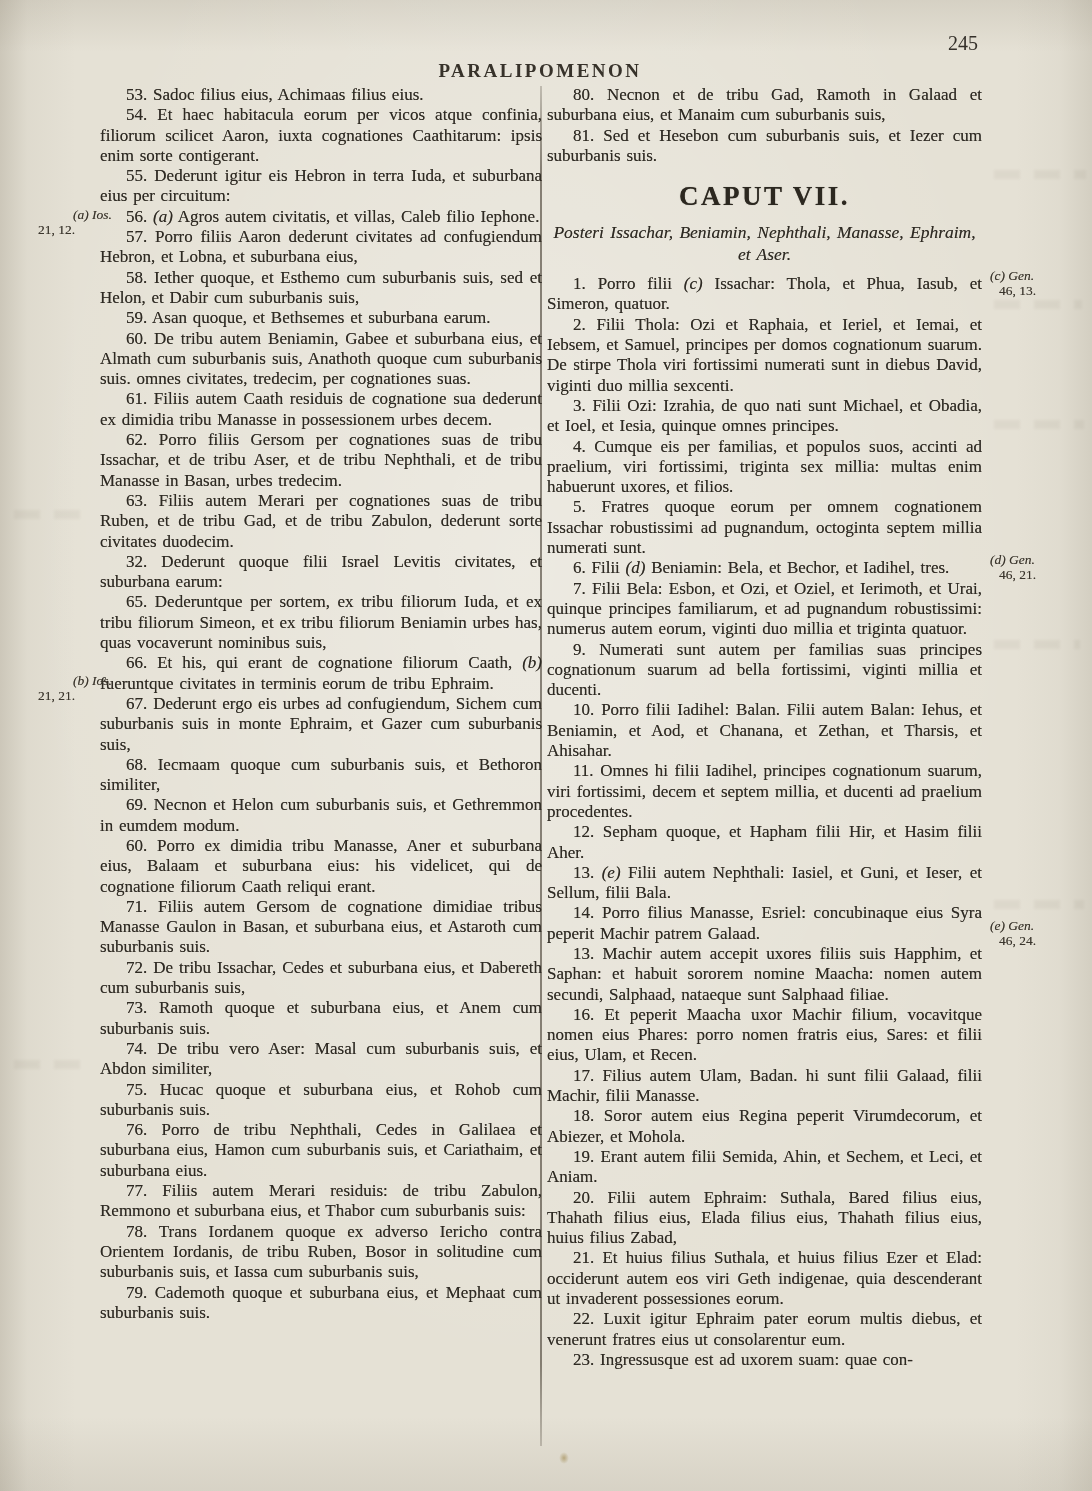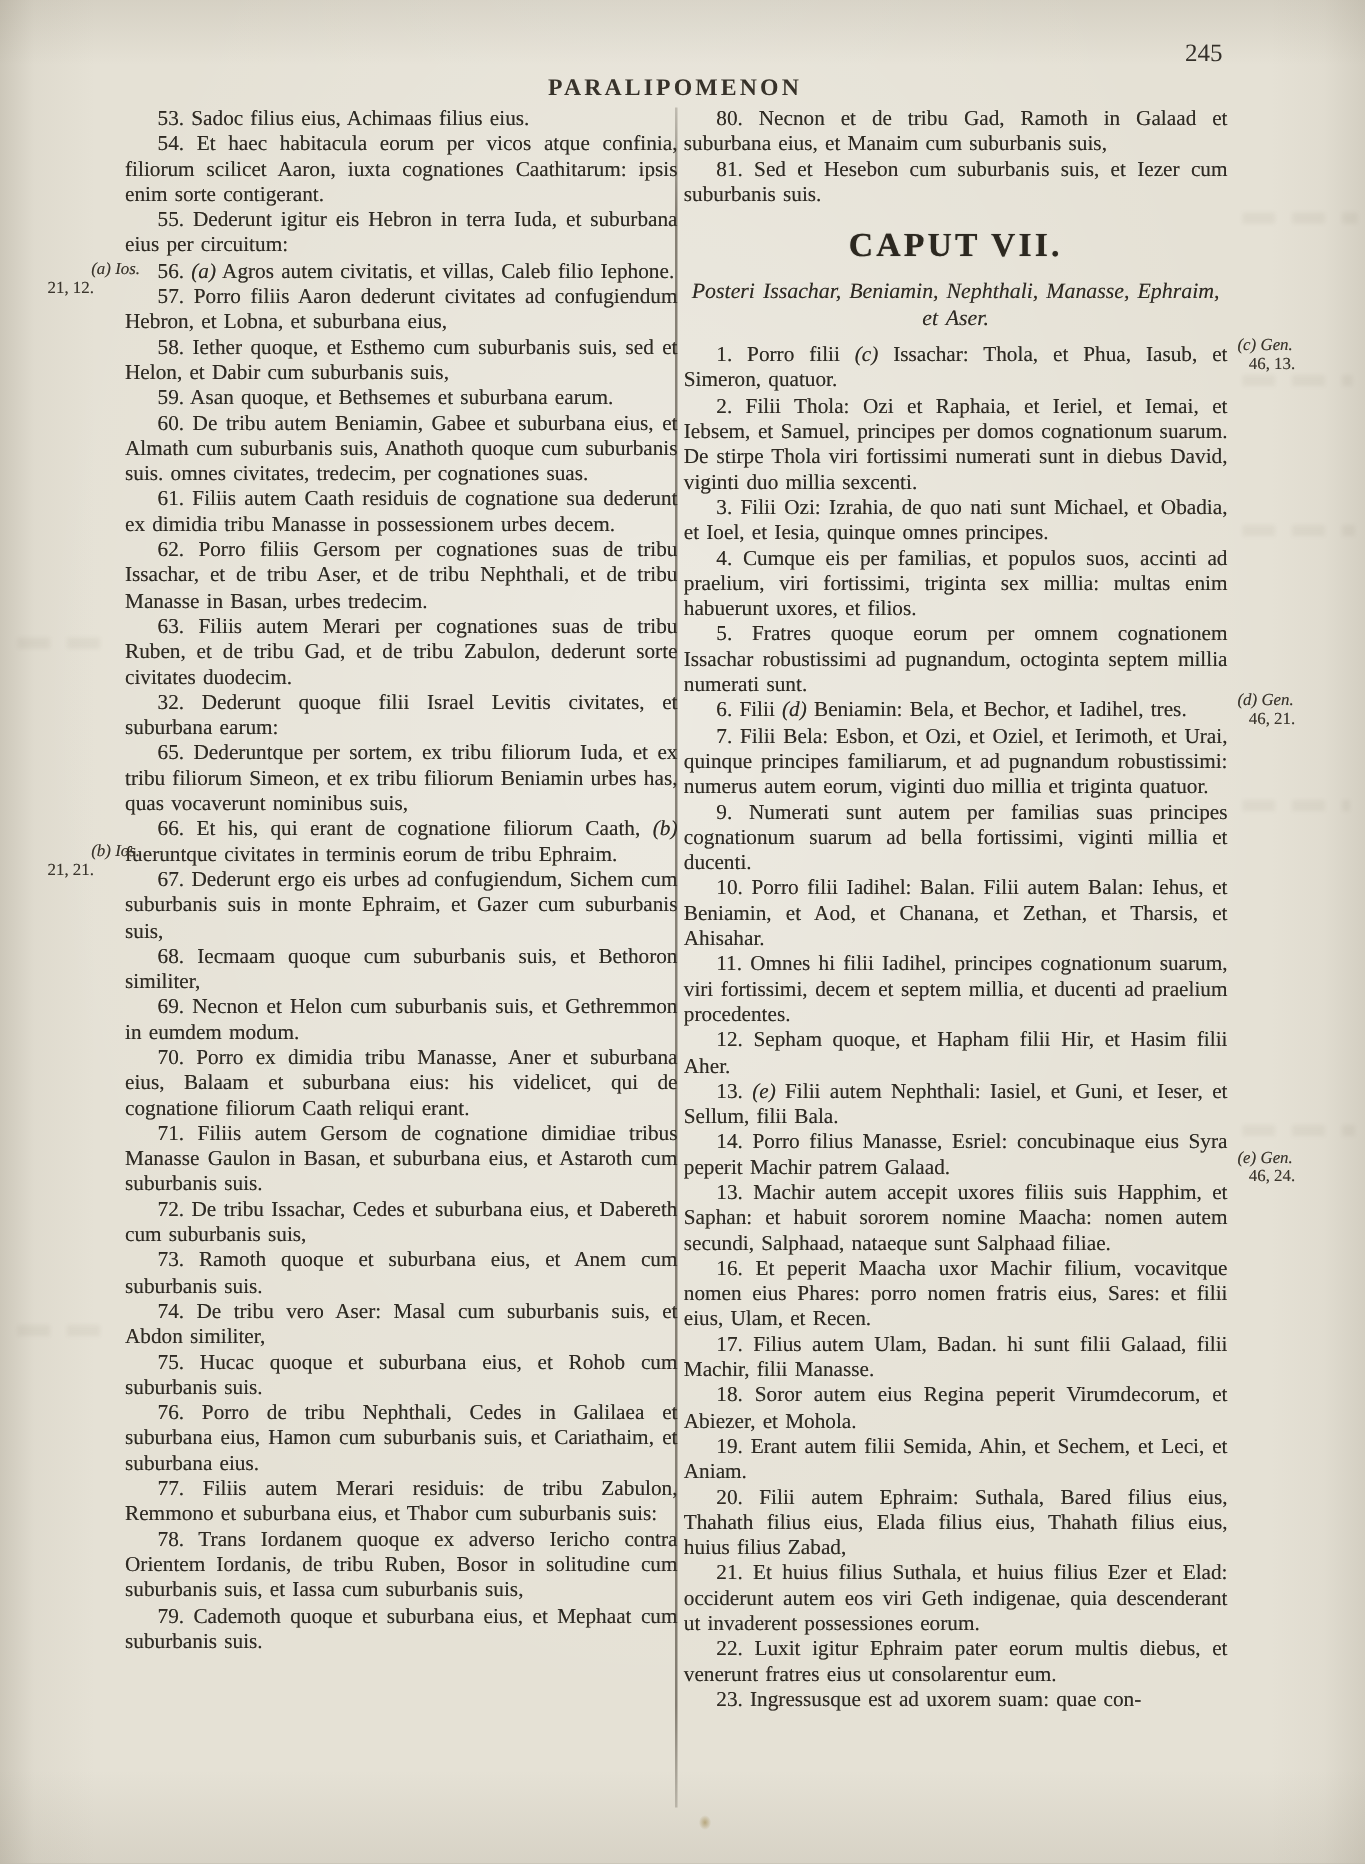--- a/index.html
+++ b/index.html
@@ -98,21 +98,21 @@
       <p class="verse">60. De tribu autem Beniamin, Gabee et suburbana eius, et Almath cum suburbanis suis, Anathoth quoque cum suburbanis suis. omnes civitates, tredecim, per cognationes suas.</p>
       <p class="verse">61. Filiis autem Caath residuis de cognatione sua dederunt ex dimidia tribu Manasse in possessionem urbes decem.</p>
       <p class="verse">62. Porro filiis Gersom per cognationes suas de tribu Issachar, et de tribu Aser, et de tribu Nephthali, et de tribu Manasse in Basan, urbes tredecim.</p>
       <p class="verse">63. Filiis autem Merari per cognationes suas de tribu Ruben, et de tribu Gad, et de tribu Zabulon, dederunt sorte civitates duodecim.</p>
       <p class="verse">32. Dederunt quoque filii Israel Levitis civitates, et suburbana earum:</p>
       <p class="verse">65. Dederuntque per sortem, ex tribu filiorum Iuda, et ex tribu filiorum Simeon, et ex tribu filiorum Beniamin urbes has, quas vocaverunt nominibus suis,</p>
       <p class="verse">66. Et his, qui erant de cognatione filiorum Caath, <i>(b)</i> fueruntque civitates in terminis eorum de tribu Ephraim.</p>
       <p class="verse">67. Dederunt ergo eis urbes ad confugiendum, Sichem cum suburbanis suis in monte Ephraim, et Gazer cum suburbanis suis,</p>
       <p class="verse">68. Iecmaam quoque cum suburbanis suis, et Bethoron similiter,</p>
       <p class="verse">69. Necnon et Helon cum suburbanis suis, et Gethremmon in eumdem modum.</p>
-      <p class="verse">70. Porro ex dimidia tribu Manasse, Aner et suburbana eius, Balaam et suburbana eius: his videlicet, qui de cognatione filiorum Caath reliqui erant.</p>
+      <p class="verse">60. Porro ex dimidia tribu Manasse, Aner et suburbana eius, Balaam et suburbana eius: his videlicet, qui de cognatione filiorum Caath reliqui erant.</p>
       <p class="verse">71. Filiis autem Gersom de cognatione dimidiae tribus Manasse Gaulon in Basan, et suburbana eius, et Astaroth cum suburbanis suis.</p>
       <p class="verse">72. De tribu Issachar, Cedes et suburbana eius, et Dabereth cum suburbanis suis,</p>
       <p class="verse">73. Ramoth quoque et suburbana eius, et Anem cum suburbanis suis.</p>
       <p class="verse">74. De tribu vero Aser: Masal cum suburbanis suis, et Abdon similiter,</p>
       <p class="verse">75. Hucac quoque et suburbana eius, et Rohob cum suburbanis suis.</p>
       <p class="verse">76. Porro de tribu Nephthali, Cedes in Galilaea et suburbana eius, Hamon cum suburbanis suis, et Cariathaim, et suburbana eius.</p>
       <p class="verse">77. Filiis autem Merari residuis: de tribu Zabulon, Remmono et suburbana eius, et Thabor cum suburbanis suis:</p>
       <p class="verse">78. Trans Iordanem quoque ex adverso Iericho contra Orientem Iordanis, de tribu Ruben, Bosor in solitudine cum suburbanis suis, et Iassa cum suburbanis suis,</p>
       <p class="verse">79. Cademoth quoque et suburbana eius, et Mephaat cum suburbanis suis.</p>
     </div>

